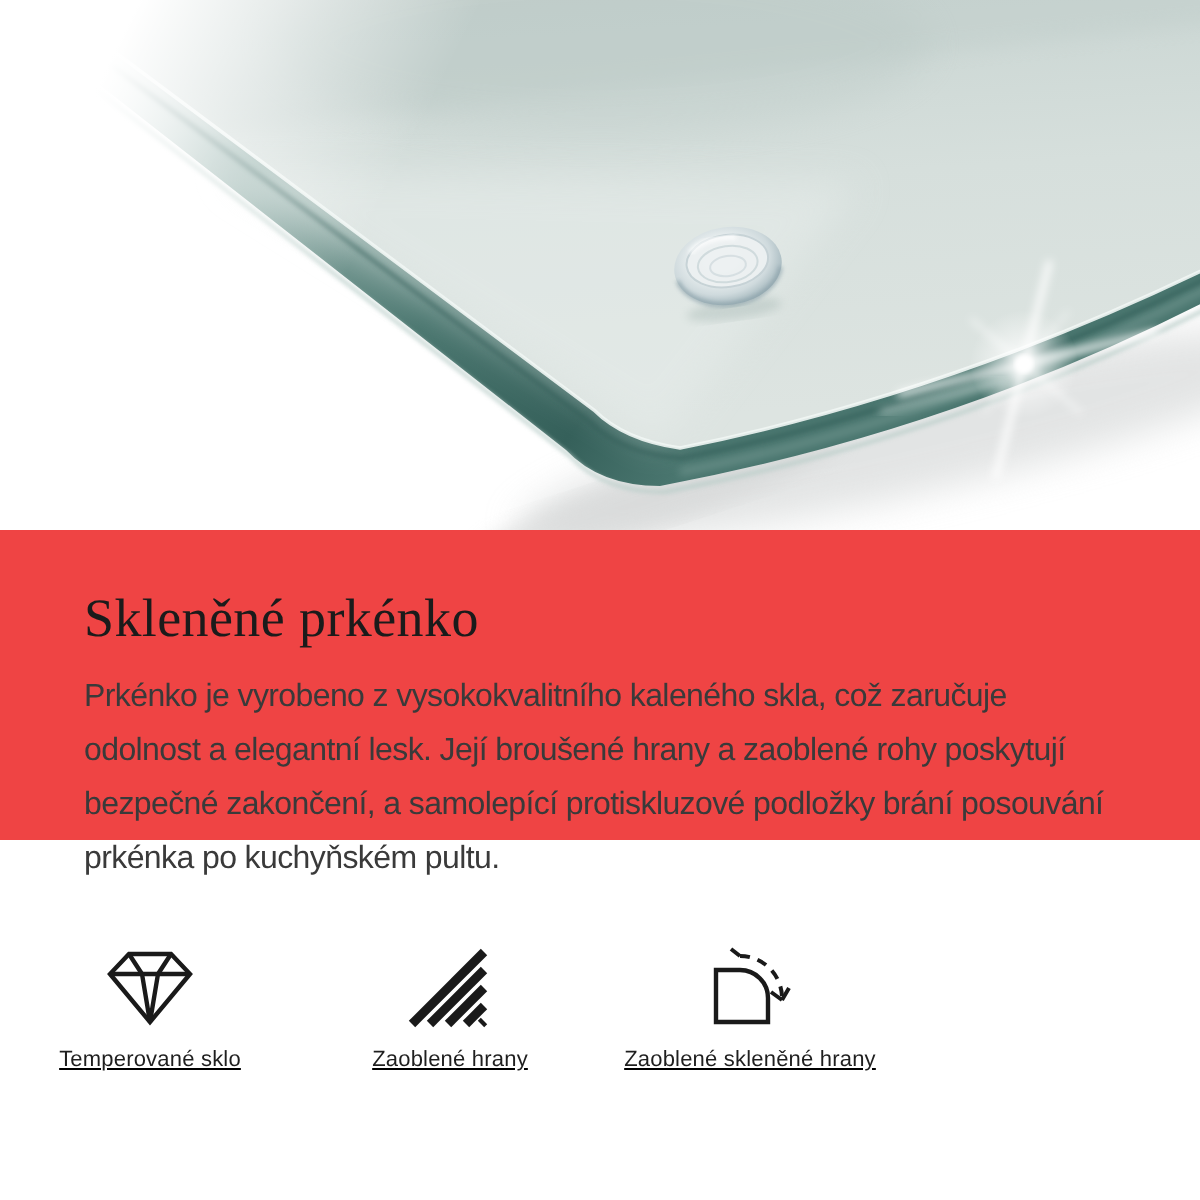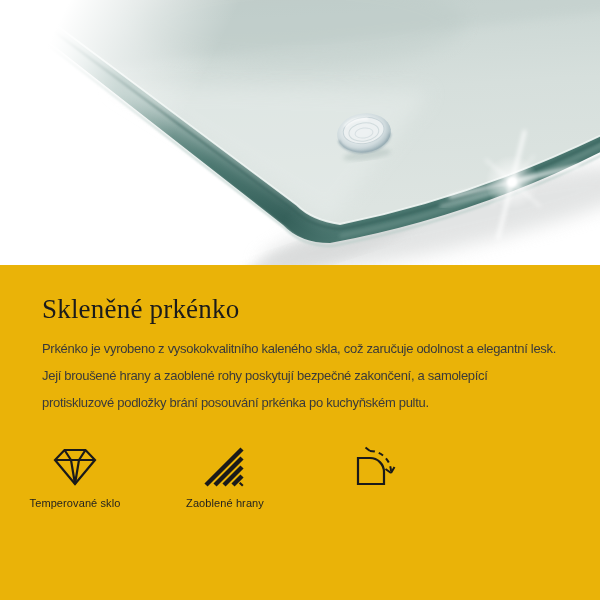--- a/index.html
+++ b/index.html
@@ -1,55 +1,55 @@
 <!DOCTYPE html>
 <html><head>
 <meta charset="utf-8">
 <style>
   html,body{margin:0;padding:0;}
   body{
     width:600px;height:600px;overflow:hidden;background:#ffffff;
     font-family:"Liberation Sans","DejaVu Sans",sans-serif;
     -webkit-font-smoothing:antialiased;
   }
-  .page{width:600px;height:600px;position:relative;background:#eab308;}
+  .page{width:600px;height:420px;position:relative;background:#ef4444;}
 
   
   .hero{width:600px;height:265px;position:relative;overflow:hidden;background:#fff;}
   .hero svg{display:block;}
 
   
   .content{padding:0 42px;}
   h1{
     font-family:"Liberation Serif","DejaVu Serif",serif;
     font-weight:400;
     font-size:27px;
     line-height:36px;
     color:#1b1b1b;
     margin:26px 0 0 0;
     letter-spacing:.2px;
   }
   h1 span{display:block;}
   .desc{
     margin:8px 0 0 0;
-    font-size:13px;
+    font-size:16px;
     letter-spacing:-.3px;
     line-height:27px;
     color:#3a3a3a;
     max-width:520px;
   }
 
   
   .features{
     margin-top:28px;
     display:grid;
     grid-template-columns:repeat(4,1fr);
   }
   .feature{
-    display:flex;flex-direction:column;align-items:center;
+    display:flex;flex-direction:column;align-items:center;text-decoration:underline;
   }
   .feature .icon{
     height:44px;display:flex;align-items:flex-end;justify-content:center;
   }
   .feature .label{
     margin-top:9px;
     font-size:11px;
     color:#1f1f1f;
     letter-spacing:.1px;
     text-align:center;
@@ -192,17 +192,18 @@
 
     <div class="feature">
       <div class="icon">
         <svg class="fsvg" width="50" height="46" viewBox="0 0 50 46">
           <path d="M8 42 L8 16 L20 16 A 14 14 0 0 1 34 30 L34 42 Z"></path>
           <path d="M20 9 A 21 21 0 0 1 41 30" stroke-dasharray="5 4" stroke-width="2"></path>
           <path d="M20 9 L15.5 5.5" stroke-width="2"></path>
           <path d="M41 31 l -5.5 -4 M41 31 l 3.5 -6" stroke-width="2"></path>
         </svg>
       </div>
+      <div class="label">Zaoblené skleněné hrany</div>
     </div>
 
 
   </div>
 </div>
 
 </body></html>

